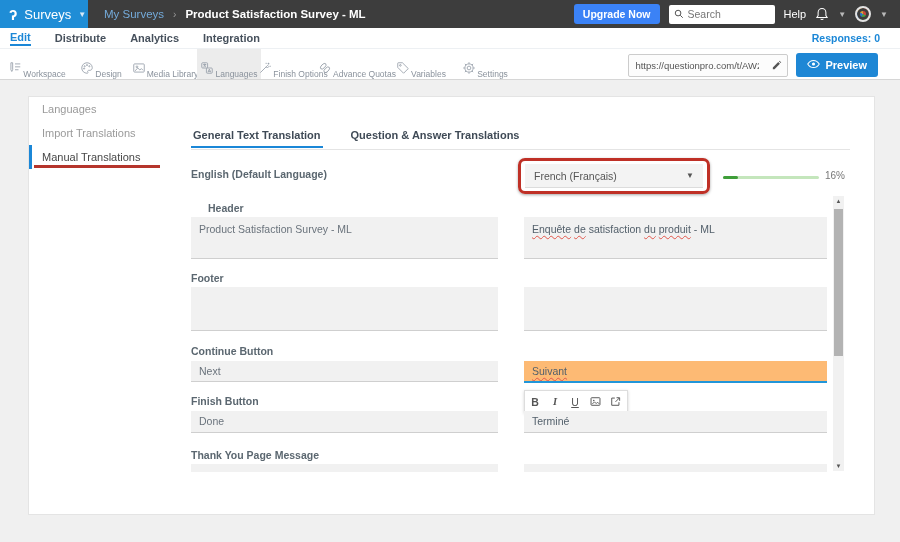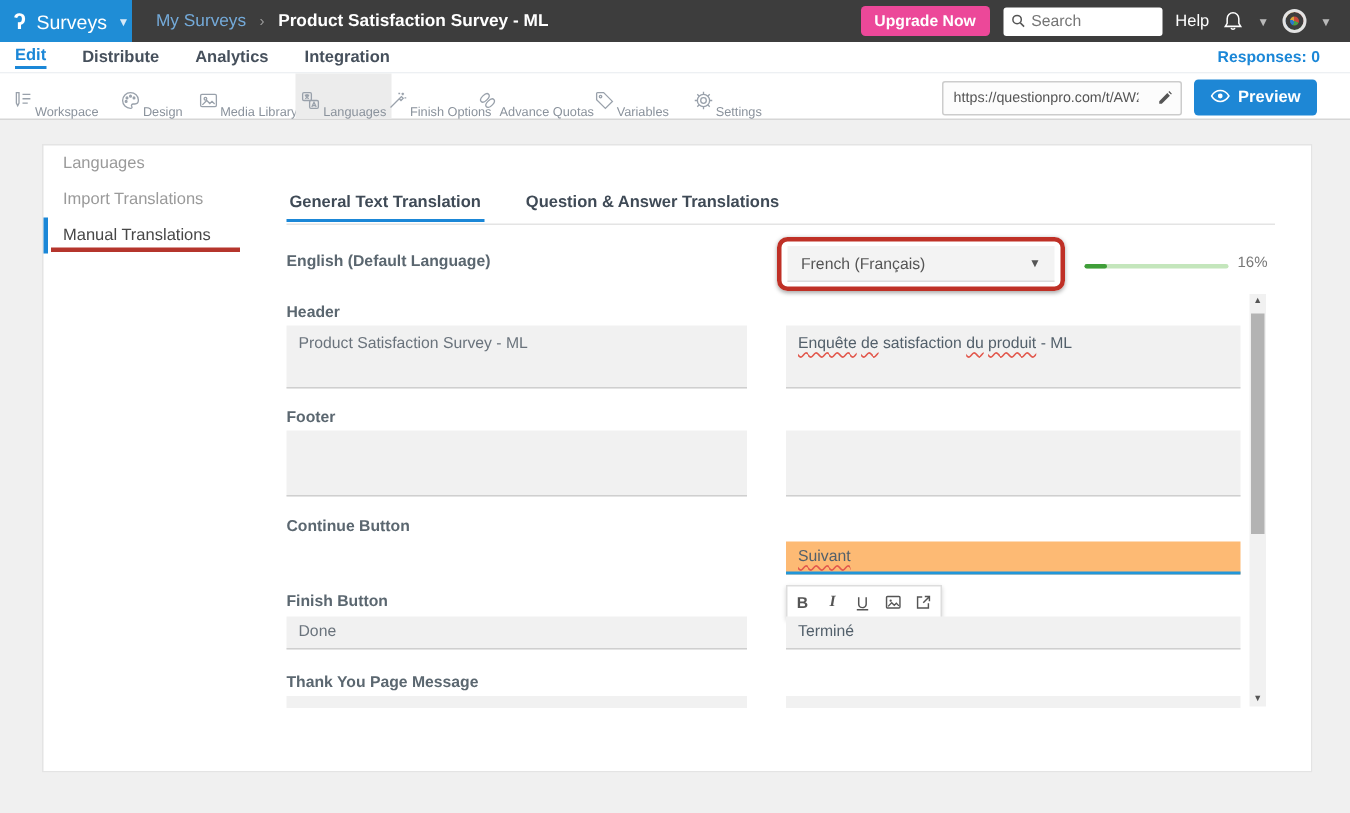--- a/index.html
+++ b/index.html
@@ -10,21 +10,21 @@
   .topbar { position:absolute; top:0; left:0; width:900px; height:28px; background:#3d3d3d; display:flex; align-items:center; color:#fff; }
   .logo-block { width:88px; height:28px; background:#1f8dd6; display:flex; align-items:center; padding-left:9px; gap:7px; }
   .logo-glyph { font-weight:bold; font-size:15px; line-height:1; }
   .brand { font-size:13px; }
   .caret-w { font-size:8px; color:#d7e9f8; }
   .breadcrumb { margin-left:16px; display:flex; gap:9px; font-size:11.5px; align-items:center; }
   .bc-parent { color:#74aad9; }
   .bc-sep { color:#9a9a9a; font-size:10px; }
   .bc-current { color:#fff; font-weight:bold; }
   .topbar-right { margin-left:auto; display:flex; align-items:center; gap:9px; padding-right:12px; }
-  .upgrade-btn { background:#ec4899; color:#fff; font-size:10.5px; font-weight:bold; padding:4px 9px; border-radius:3px; cursor:pointer; white-space:nowrap; }
+  .upgrade-btn { background:#3b82f6; color:#fff; font-size:10.5px; font-weight:bold; padding:4px 9px; border-radius:3px; cursor:pointer; white-space:nowrap; }
   .search-box { background:#fff; border-radius:2px; width:106px; height:19px; display:flex; align-items:center; padding:0 5px; gap:4px; }
   .search-box input { border:none; outline:none; font-size:10.5px; width:100%; color:#444; font-family:inherit; }
   .help { font-size:11px; }
   .icon-sm svg { display:block; }
   .caret-g { font-size:8px; color:#b9b9b9; }
   .avatar { width:16px; height:16px; border-radius:50%; border:2px solid #e3e3e3; background:conic-gradient(#c9493c 0 115deg, #4a9e45 115deg 200deg, #2b78c9 200deg 290deg, #d8a23a 290deg 360deg); box-shadow:inset 0 0 0 3px #3d3d3d; }
 
   
   .menubar { position:absolute; top:28px; left:0; width:900px; height:21px; background:#fff; display:flex; align-items:center; padding-left:10px; gap:24px; border-bottom:1px solid #edf0f3; }
   .menu-item { font-size:11px; font-weight:bold; color:#46505c; cursor:pointer; }
@@ -253,21 +253,21 @@
         <div class="lang-select">
           <span>French (Français)</span>
           <span class="dd-caret">▼</span>
         </div>
         <div class="annotation-box"></div>
         <div class="progress-track">
           <div class="progress-fill"></div>
         </div>
         <div class="progress-label">16%</div>
 
-        <div class="f-label" style="top:105px;">Header</div>
+        <div class="f-label" style="top:105px;margin-left:17px;">Header</div>
         <div class="box" style="left:7px; top:120px; width:307px; height:42px;">
           <span>Product Satisfaction Survey - ML</span>
         </div>
         <div class="box tgt" style="left:340px; top:120px; width:303px; height:42px;">
           <span class="miss">Enquête</span>
           <span class="miss">de</span>
           <span>satisfaction</span>
           <span class="miss">du</span>
           <span class="miss">produit</span>
           <span>- ML</span>
@@ -275,20 +275,23 @@
 
         <div class="f-label" style="top:175px;">Footer</div>
         <div class="box" style="left:7px; top:190px; width:307px; height:44px;">
           <span></span>
         </div>
         <div class="box tgt" style="left:340px; top:190px; width:303px; height:44px;">
           <span></span>
         </div>
 
         <div class="f-label" style="top:248px;">Continue Button</div>
+        <div class="box oneline" style="left:7px; top:264px; width:307px; height:21px;">
+          <span>Next</span>
+        </div>
         <div class="box tgt oneline focused" style="left:340px; top:264px; width:303px; height:22px;">
           <span class="miss">Suivant</span>
         </div>
 
         <div class="ed-toolbar">
           <span class="ed-btn ed-b">B</span>
           <span class="ed-btn ed-i">I</span>
           <span class="ed-btn ed-u">U</span>
           <span class="ed-btn">
             <svg width="11" height="11" viewBox="0 0 16 16">

